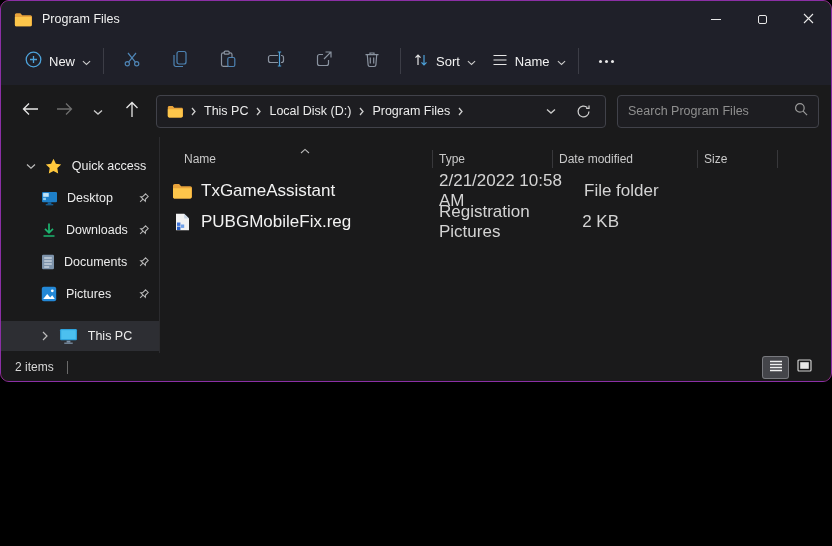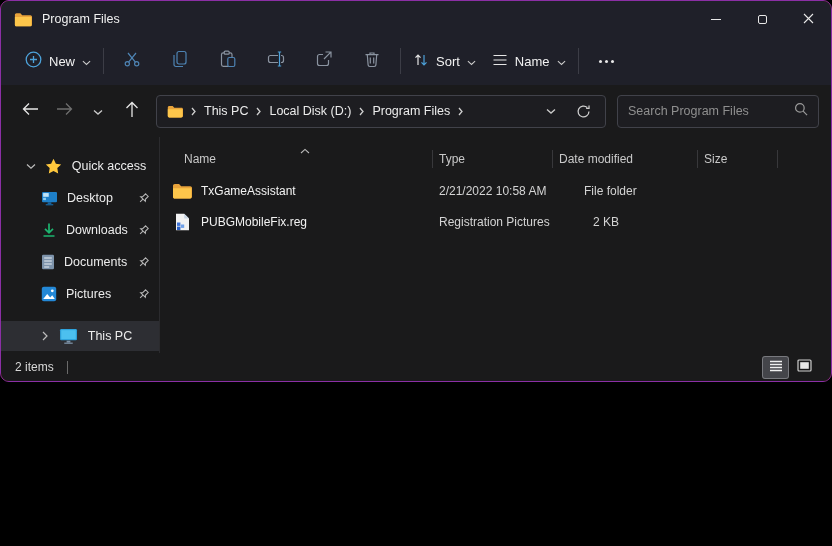--- a/index.html
+++ b/index.html
@@ -57,21 +57,21 @@
   .sort-caret { position:absolute; top:3px; left:140px; }
   .hdr { display:flex; height:24px; align-items:center; color:#c9c9c9; font-size:12px; margin-top:10px; }
   .cell { flex:none; }
   .c-name { width:273px; padding-left:24px; }
   .c-date { width:145px; padding-left:6px; }
   .c-type { width:120px; padding-left:6px; }
   .c-size { width:80px;  padding-left:6px; }
   .hdr .cell { position:relative; height:100%; display:flex; align-items:center; }
   .hdr .cell::after { content:""; position:absolute; right:0; top:3px; bottom:3px; width:1px; background:#38383b; }
   .rows { margin-top:4px; }
-  .frow { display:flex; height:31px; align-items:center; font-size:12px; color:#d4d4d4; }
+  .frow { display:flex; height:31px; align-items:center; font-size:17px; color:#d4d4d4; }
   .frow .c-name { color:#f2f2f2; display:flex; align-items:center; gap:9px; padding-left:12px; }
   .frow .c-size { text-align:right; padding-right:14px; }
   .fi { width:20px; display:flex; justify-content:center; flex:none; }
 
   
   .statusbar { height:28px; flex:none; display:flex; align-items:center; padding:0 14px;
                font-size:12px; color:#d8d8d8; background:#1a1a1b; }
   .sb-divider { width:1px; height:13px; background:#6a6a6a; margin-left:13px; }
   .sb-right { margin-left:auto; display:flex; gap:4px; align-items:center; }
   .sb-toggle { width:25px; height:21px; display:flex; align-items:center; justify-content:center; border-radius:2px; }

